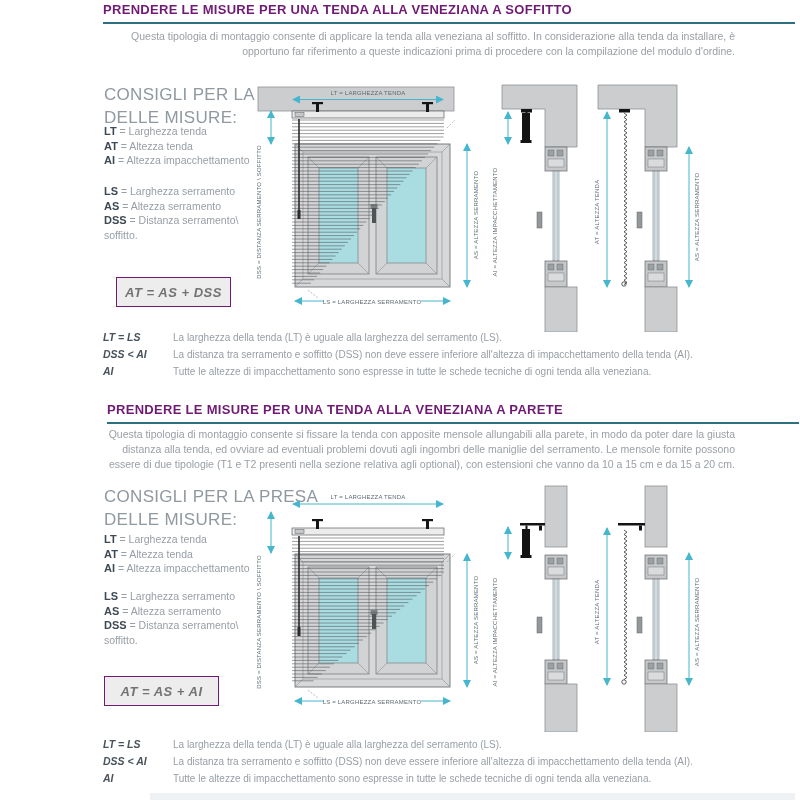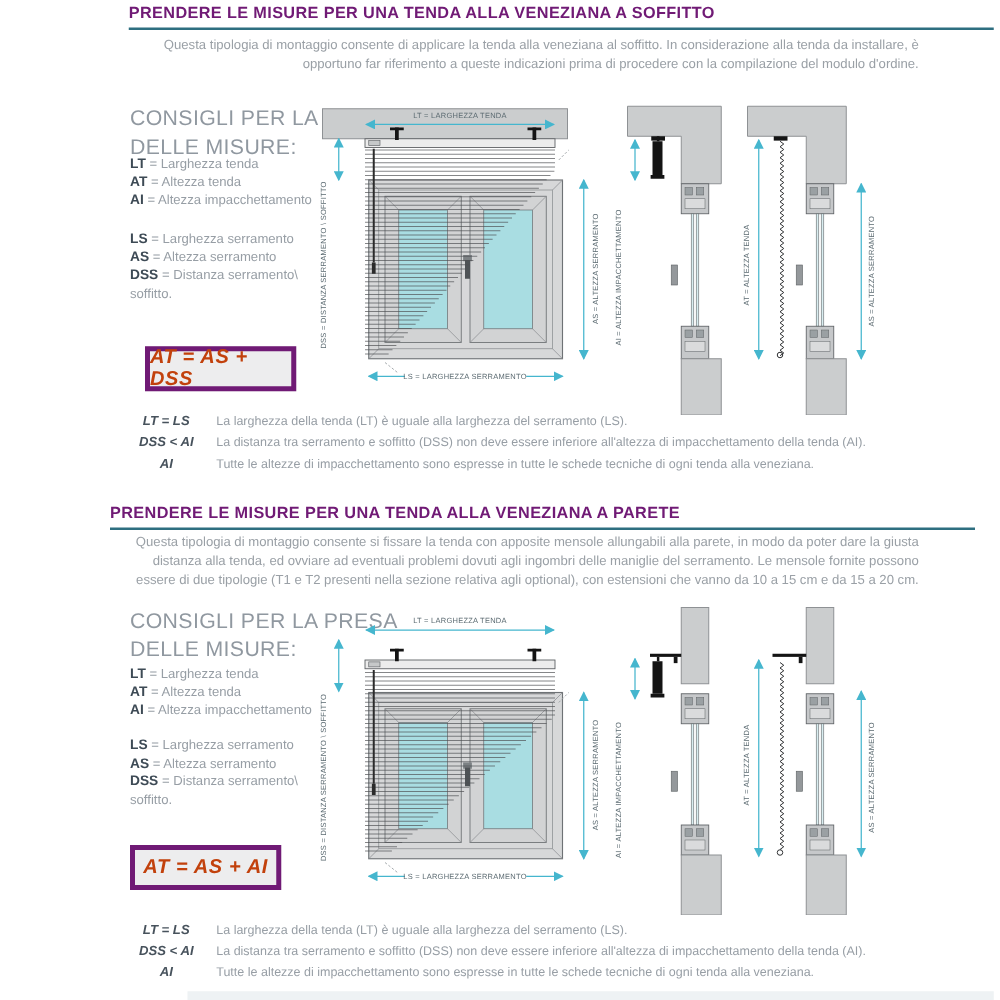--- a/index.html
+++ b/index.html
@@ -5,26 +5,26 @@
   html,body{margin:0;padding:0;}
   body{width:800px;height:800px;background:#ffffff;position:relative;overflow:hidden;
        font-family:"Liberation Sans",sans-serif;}
   .abs{position:absolute;}
   .sec-header{font-size:13px;font-weight:bold;color:#701a75;letter-spacing:0.3px;
        border-bottom:2px solid #2e6f80;padding-bottom:5px;margin:0;width:692px;}
   .intro{font-size:10.5px;color:#9aa0a6;line-height:1.42;width:632px;margin:0;text-align:right;}
   .advice{font-size:17px;color:#9098a0;line-height:1.35;letter-spacing:0.3px;margin:0;}
   .legend-line{font-size:10.5px;color:#979ea5;line-height:14.5px;white-space:nowrap;}
   .legend-abbr{font-weight:bold;color:#3d4a55;font-size:11px;}
-  .formula{width:113px;height:28px;border:4px solid #701a75;background:#ededee;
+  .formula{width:113px;height:28px;border:1px solid #701a75;background:#ededee;
        display:flex;align-items:center;justify-content:center;
-       font-weight:bold;font-style:italic;font-size:16px;color:#c2410c;letter-spacing:0.5px;}
+       font-weight:bold;font-style:italic;font-size:13px;color:#737373;letter-spacing:0.5px;}
   .notes{width:660px;}
   .note-row{display:flex;margin-bottom:4px;}
-  .note-abbr{width:60px;text-align:center;font-weight:bold;font-style:italic;
+  .note-abbr{width:60px;text-align:left;font-weight:bold;font-style:italic;
        color:#47525c;font-size:10.5px;flex:none;line-height:13px;}
   .note-text{margin-left:10px;font-size:10px;color:#979ea5;line-height:13px;}
   
   .dim{font-family:"Liberation Sans",sans-serif;font-size:6px;fill:#5c6b72;letter-spacing:0.2px;}
   .dimline{stroke:#45b6ce;stroke-width:1;}
   .slats line{stroke:#4d4f52;stroke-width:0.55;}
   .chain{stroke:#2f3133;stroke-width:0.8;fill:none;}
   .frame{fill:#d7d8d9;stroke:#6e7275;stroke-width:0.9;}
   .frame2{fill:#d2d3d4;stroke:#6e7275;stroke-width:0.7;}
   .glass{fill:#a9dde2;stroke:#6e7275;stroke-width:0.6;}
@@ -227,21 +227,21 @@
   <div class="note-row">
       <span class="note-abbr">DSS &lt; AI</span>
       <span class="note-text">La distanza tra serramento e soffitto (DSS) non deve essere inferiore all'altezza di impacchettamento della tenda (AI).</span>
     </div>
   <div class="note-row">
       <span class="note-abbr">AI</span>
       <span class="note-text">Tutte le altezze di impacchettamento sono espresse in tutte le schede tecniche di ogni tenda alla veneziana.</span>
     </div>
 </div>
 
-<h2 class="abs sec-header" style="left:88px;top:402px">PRENDERE LE MISURE PER UNA TENDA ALLA VENEZIANA A PARETE</h2>
+<h2 class="abs sec-header" style="left:107px;top:402px">PRENDERE LE MISURE PER UNA TENDA ALLA VENEZIANA A PARETE</h2>
 <p class="abs intro" style="left:103px;top:427px">Questa tipologia di montaggio consente si fissare la tenda con apposite mensole allungabili alla parete, in modo da poter dare la giusta distanza alla tenda, ed ovviare ad eventuali problemi dovuti agli ingombri delle maniglie del serramento. Le mensole fornite possono essere di due tipologie (T1 e T2 presenti nella sezione relativa agli optional), con estensioni che vanno da 10 a 15 cm e da 15 a 20 cm.</p>
 
 <div class="abs advice" style="left:104px;top:486px">
   <div>CONSIGLI PER LA PRESA</div>
   <div>DELLE MISURE:</div>
 </div>
 
 <div class="abs" style="left:104px;top:532px">
   <div class="legend-line"><span class="legend-abbr">LT</span> <span>= Larghezza tenda</span></div>
   <div class="legend-line"><span class="legend-abbr">AT</span> <span>= Altezza tenda</span></div>

